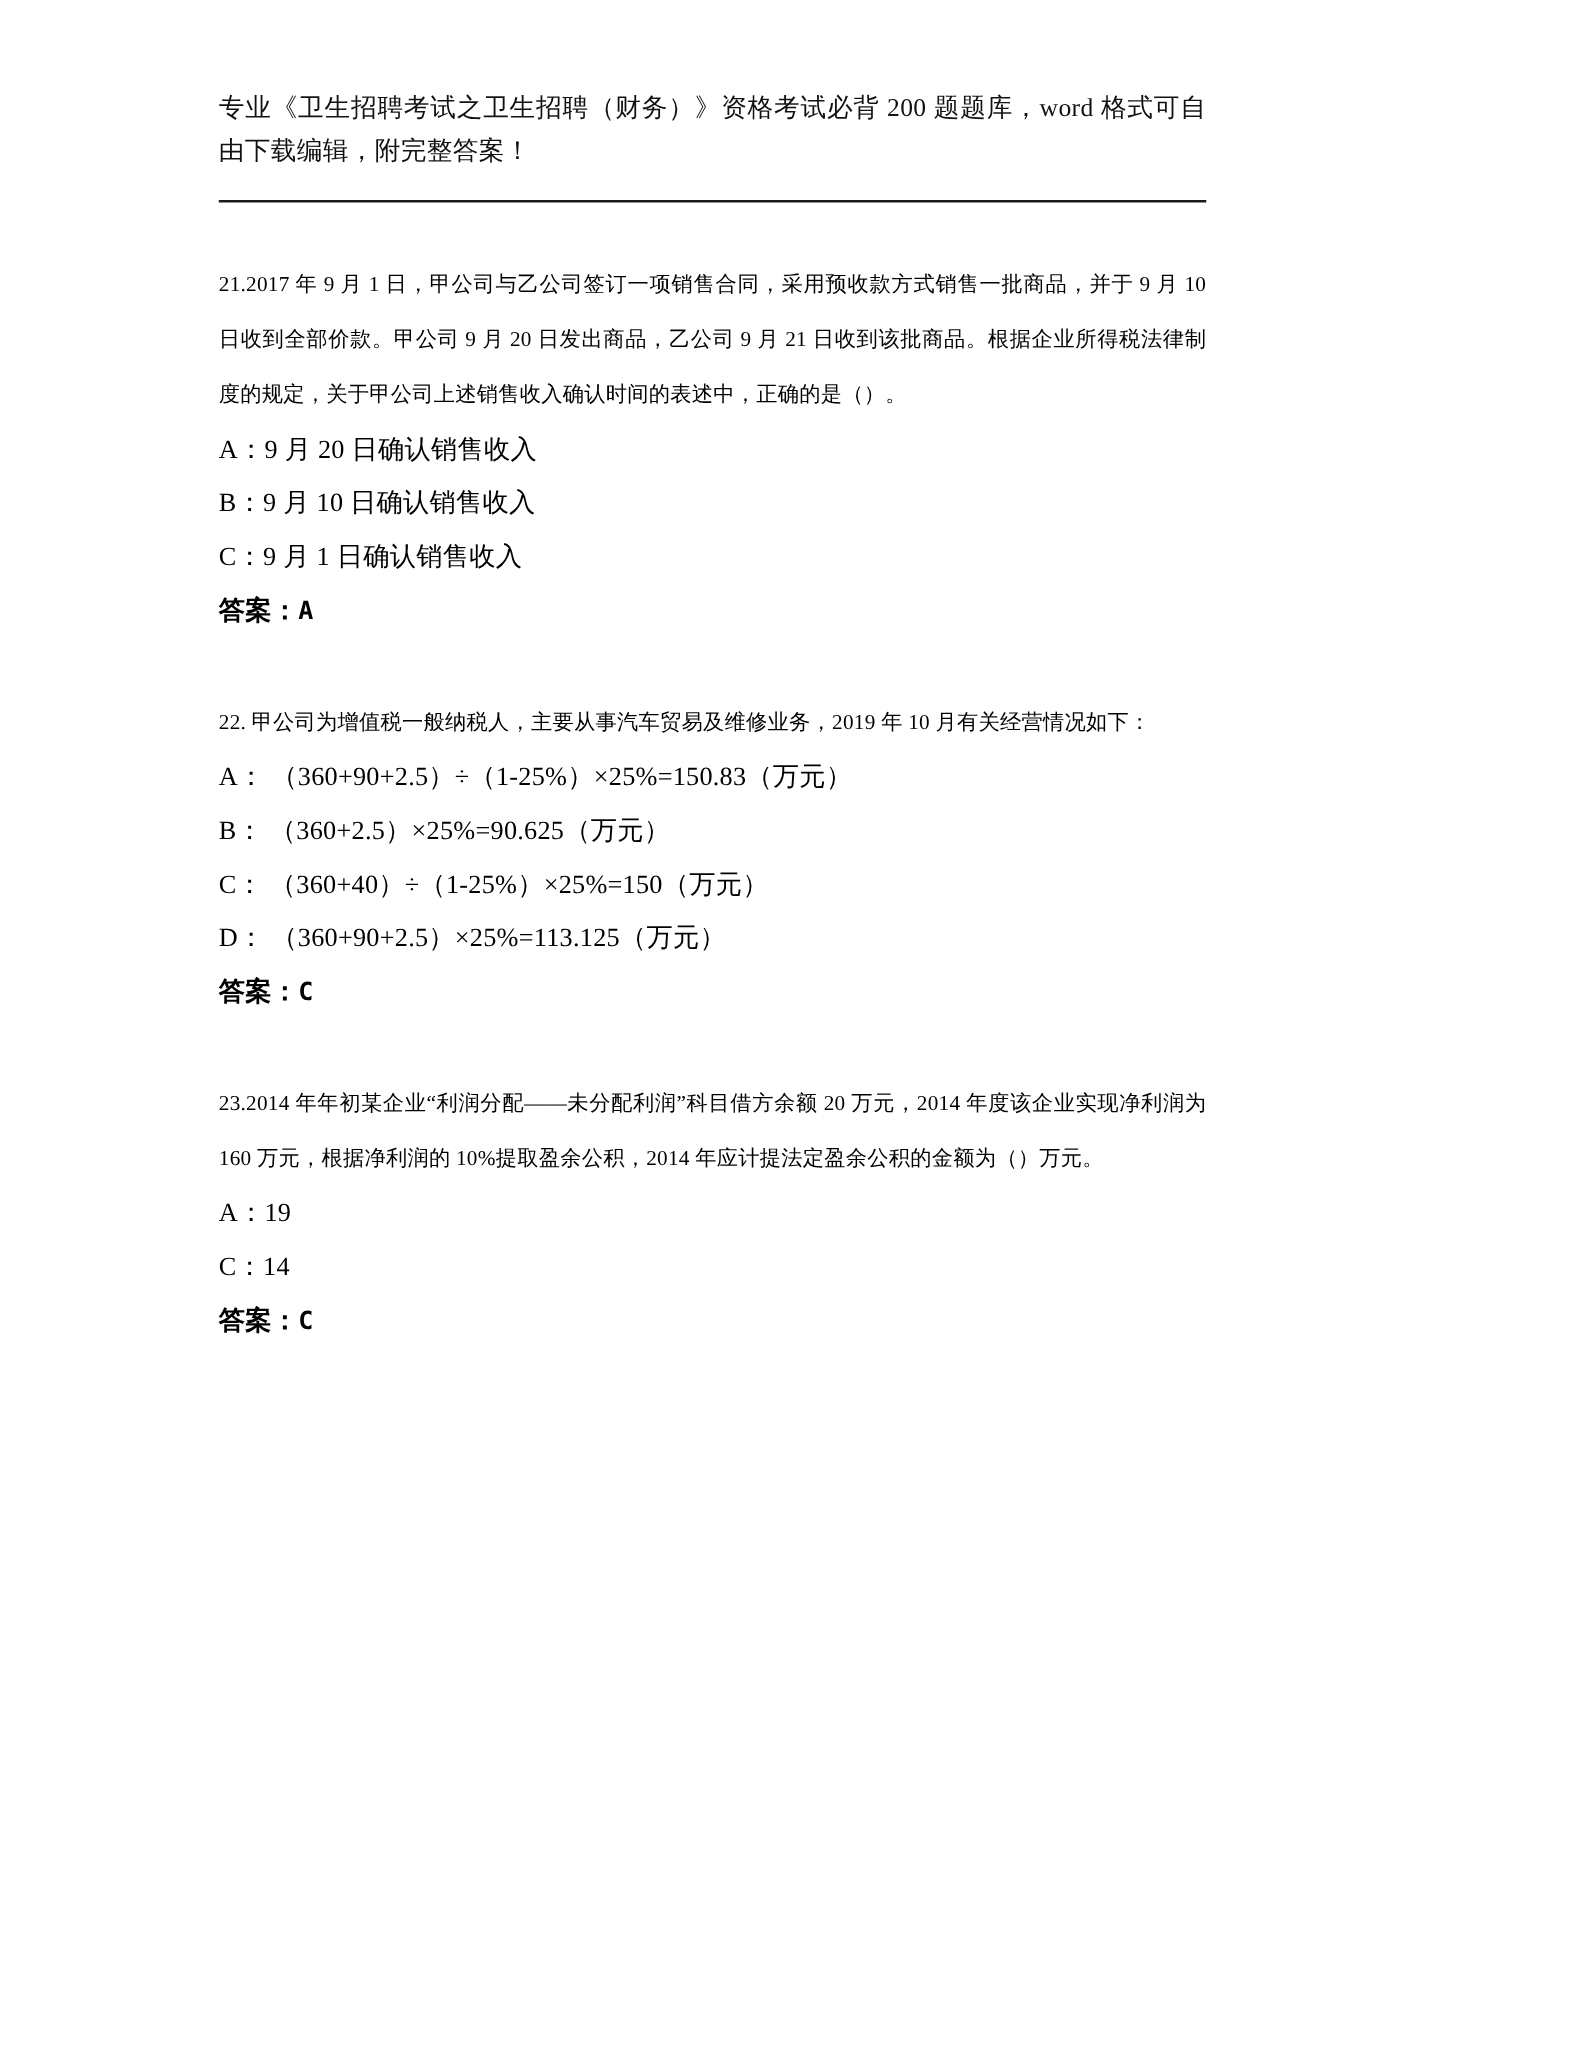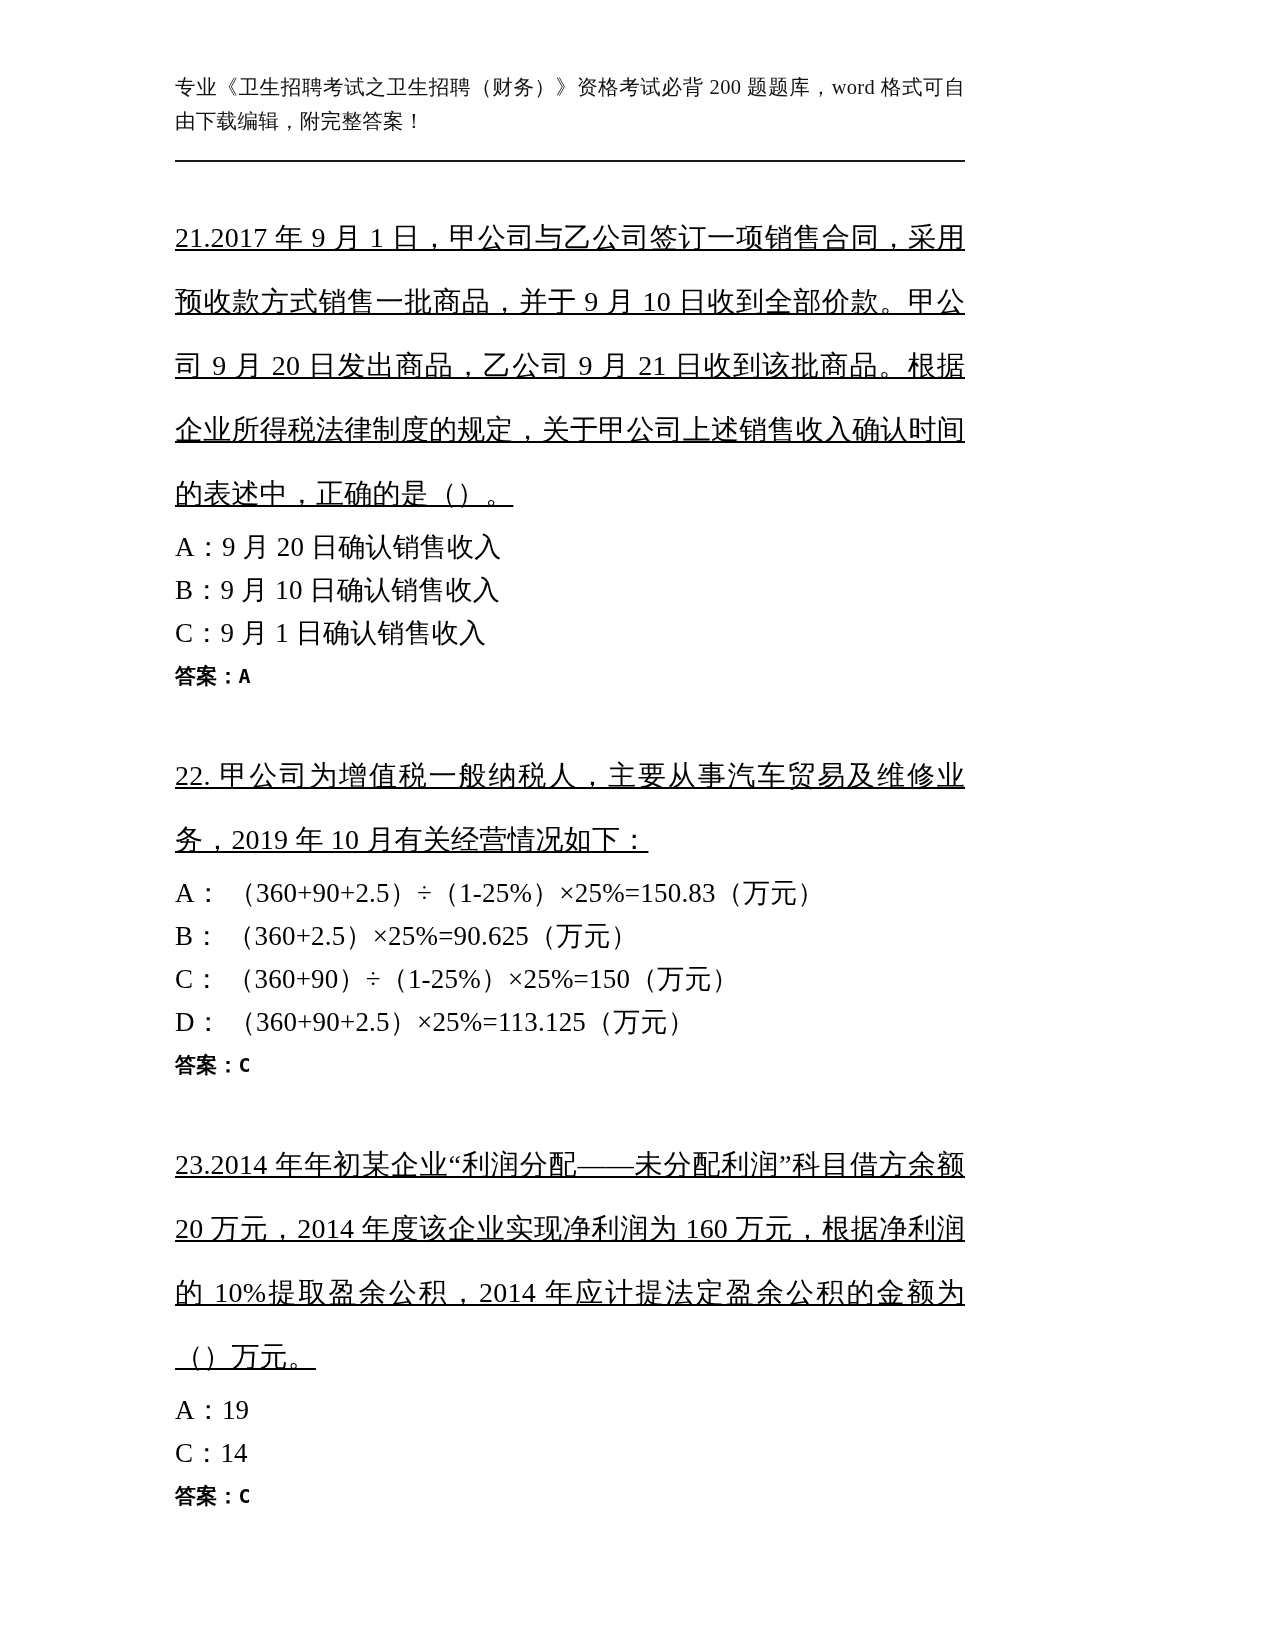--- a/index.html
+++ b/index.html
@@ -35,29 +35,28 @@
     border-top: 2.5px solid #1a1a1a;
     width: 100%;
   }
   .content {
     margin-top: 44px;
   }
   .question-block {
     margin-bottom: 46px;
   }
   .q-stem {
-    font-size: 28px;
-    line-height: 64px;
+    font-size: 17px;
+    line-height: 44px;
     text-align: justify;
     text-justify: inter-ideograph;
     letter-spacing: 0.2px;
-    text-decoration: underline;
   }
   .q-option {
-    font-size: 27px;
+    font-size: 21px;
     line-height: 43px;
     letter-spacing: 0.2px;
     white-space: pre-wrap;
   }
   .q-answer {
     font-size: 21px;
     line-height: 43px;
     font-weight: bold;
     letter-spacing: 0.2px;
   }
@@ -85,21 +84,21 @@
       <div class="q-option mono-opt">A：9 月 20 日确认销售收入</div>
       <div class="q-option mono-opt">B：9 月 10 日确认销售收入</div>
       <div class="q-option mono-opt">C：9 月 1 日确认销售收入</div>
       <div class="q-answer"><span>答案：</span><span class="ans-val">A</span></div>
     </div>
 
     <div class="question-block">
       <div class="q-stem">22. 甲公司为增值税一般纳税人，主要从事汽车贸易及维修业务，2019 年 10 月有关经营情况如下：</div>
       <div class="q-option mono-opt">A： （360+90+2.5）÷（1-25%）×25%=150.83（万元）</div>
       <div class="q-option mono-opt">B： （360+2.5）×25%=90.625（万元）</div>
-      <div class="q-option mono-opt">C： （360+90）÷（1-25%）×25%=150（万元）</div>
+      <div class="q-option mono-opt">C： （360+40）÷（1-25%）×25%=150（万元）</div>
       <div class="q-option mono-opt">D： （360+90+2.5）×25%=113.125（万元）</div>
       <div class="q-answer"><span>答案：</span><span class="ans-val">C</span></div>
     </div>
 
     <div class="question-block">
       <div class="q-stem">23.2014 年年初某企业“利润分配——未分配利润”科目借方余额 20 万元，2014 年度该企业实现净利润为 160 万元，根据净利润的 10%提取盈余公积，2014 年应计提法定盈余公积的金额为（）万元。</div>
       <div class="q-option mono-opt">A：19</div>
       <div class="q-option mono-opt">C：14</div>
       <div class="q-answer"><span>答案：</span><span class="ans-val">C</span></div>
     </div>

